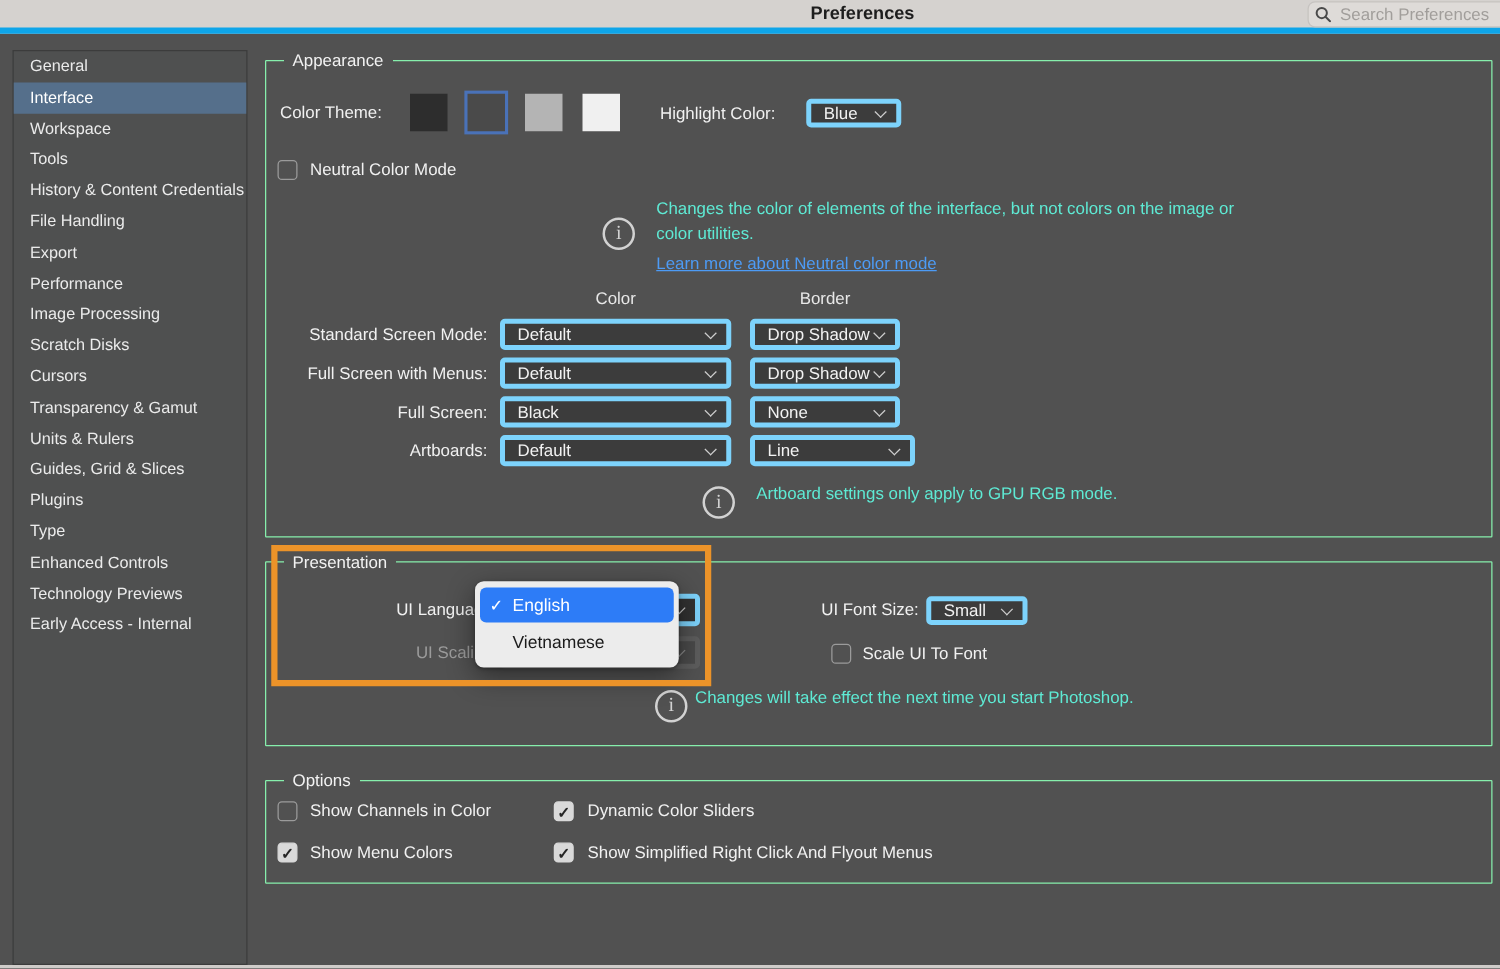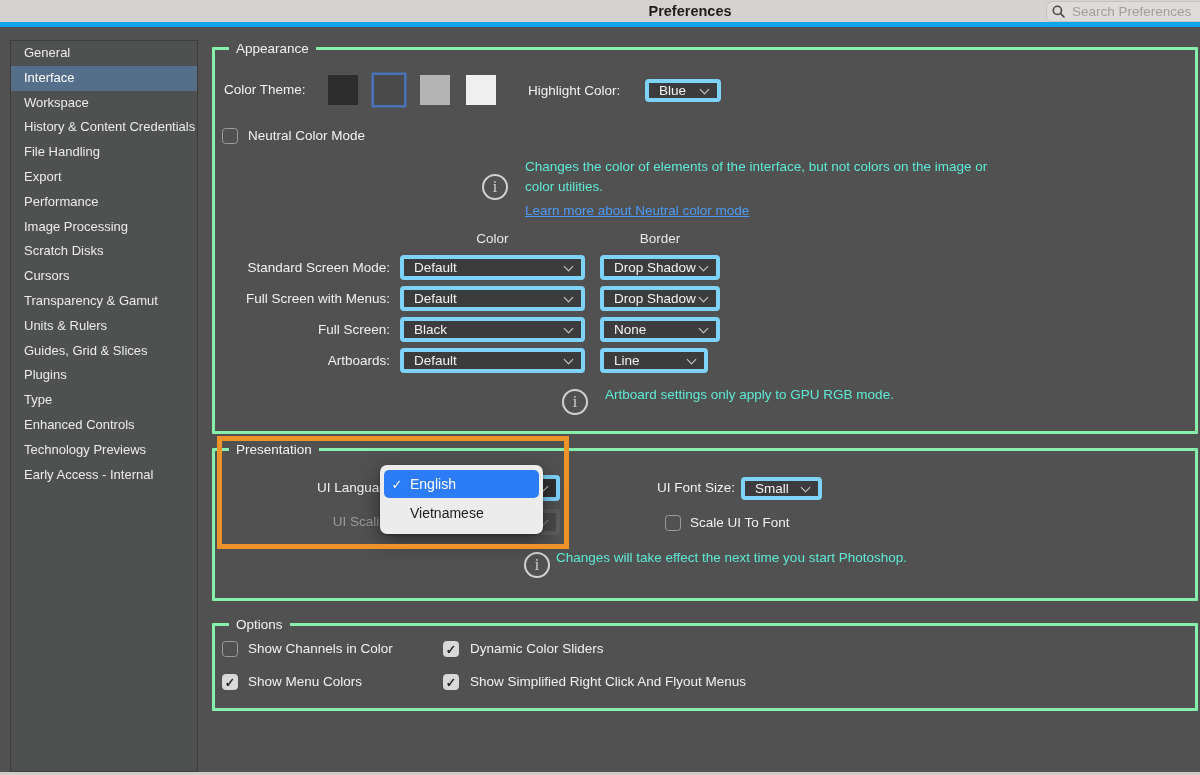--- a/index.html
+++ b/index.html
@@ -16,21 +16,21 @@
   .search input{border:none;outline:none;background:transparent;font-family:"Liberation Sans",sans-serif;
                 font-size:13.5px;color:#555;width:130px;}
   .search input::placeholder{color:#a19e9b;}
   
   .sidebar{position:absolute;left:10px;top:40px;width:188px;height:732px;background:#4f5050;
            border:1px solid #3c3c3c;box-sizing:border-box;z-index:5;}
   .side-item{height:24.8px;line-height:24.8px;padding-left:13px;font-size:13px;color:#ebebeb;
              white-space:nowrap;cursor:default;}
   .side-item.selected{background:#556f8b;color:#ffffff;}
   
-  fieldset.group{position:absolute;border:3px solid #86efac;border-radius:1px;margin:0;padding:0;z-index:1;}
+  fieldset.group{position:absolute;border:1px solid #86efac;border-radius:1px;margin:0;padding:0;z-index:1;}
   fieldset.group legend{font-size:13.5px;color:#f2f2f2;margin-left:14px;padding:0 7px;}
   
   .lbl{position:absolute;font-size:13.5px;color:#f1f1f1;white-space:nowrap;z-index:2;}
   .lbl.right{text-align:right;}
   .lbl.dim{color:#9b9b9b;}
   .select{position:absolute;box-sizing:border-box;background:#3c3c3c;border:4px solid #7dd3fc;
           border-radius:4px;color:#f2f2f2;font-size:13.5px;display:flex;align-items:center;
           padding-left:10px;z-index:2;cursor:default;}
   .select .chev{position:absolute;right:9px;top:50%;width:6px;height:6px;margin-top:-5px;
                 border-right:1.6px solid #cfcfcf;border-bottom:1.6px solid #cfcfcf;transform:rotate(45deg);}
@@ -76,20 +76,21 @@
         <line x1="8.6" y1="8.6" x2="12" y2="12" stroke="#4a4a4a" stroke-width="1.6" stroke-linecap="round"></line>
       </svg>
       <input placeholder="Search Preferences" style="">
     </div>
   </div>
 
   <div class="sidebar">
     <div class="side-item">General</div>
     <div class="side-item selected">Interface</div>
     <div class="side-item">Workspace</div>
+    <div class="side-item">Tools</div>
     <div class="side-item">History &amp; Content Credentials</div>
     <div class="side-item">File Handling</div>
     <div class="side-item">Export</div>
     <div class="side-item">Performance</div>
     <div class="side-item">Image Processing</div>
     <div class="side-item">Scratch Disks</div>
     <div class="side-item">Cursors</div>
     <div class="side-item">Transparency &amp; Gamut</div>
     <div class="side-item">Units &amp; Rulers</div>
     <div class="side-item">Guides, Grid &amp; Slices</div>
@@ -154,21 +155,21 @@
   <div class="select" style="left:600px;top:317px;width:120px;height:25px;">
     <span>None</span>
       <span class="chev"></span>
   </div>
 
   <div class="lbl right" style="left:212px;top:353px;width:178px;">Artboards:</div>
   <div class="select" style="left:400px;top:348px;width:185px;height:25px;">
     <span>Default</span>
       <span class="chev"></span>
   </div>
-  <div class="select" style="left:600px;top:348px;width:108px;height:25px;">
+  <div class="select" style="left:600px;top:348px;width:132px;height:25px;">
     <span>Line</span>
       <span class="chev"></span>
   </div>
 
   <div class="info-icon" style="left:562px;top:389px;">i</div>
   <div class="note" style="left:605px;top:385px;">Artboard settings only apply to GPU RGB mode.</div>
 
   <fieldset class="group" style="left:212px;top:442px;width:980px;height:153px;">
     <legend>Presentation</legend>
   </fieldset>

